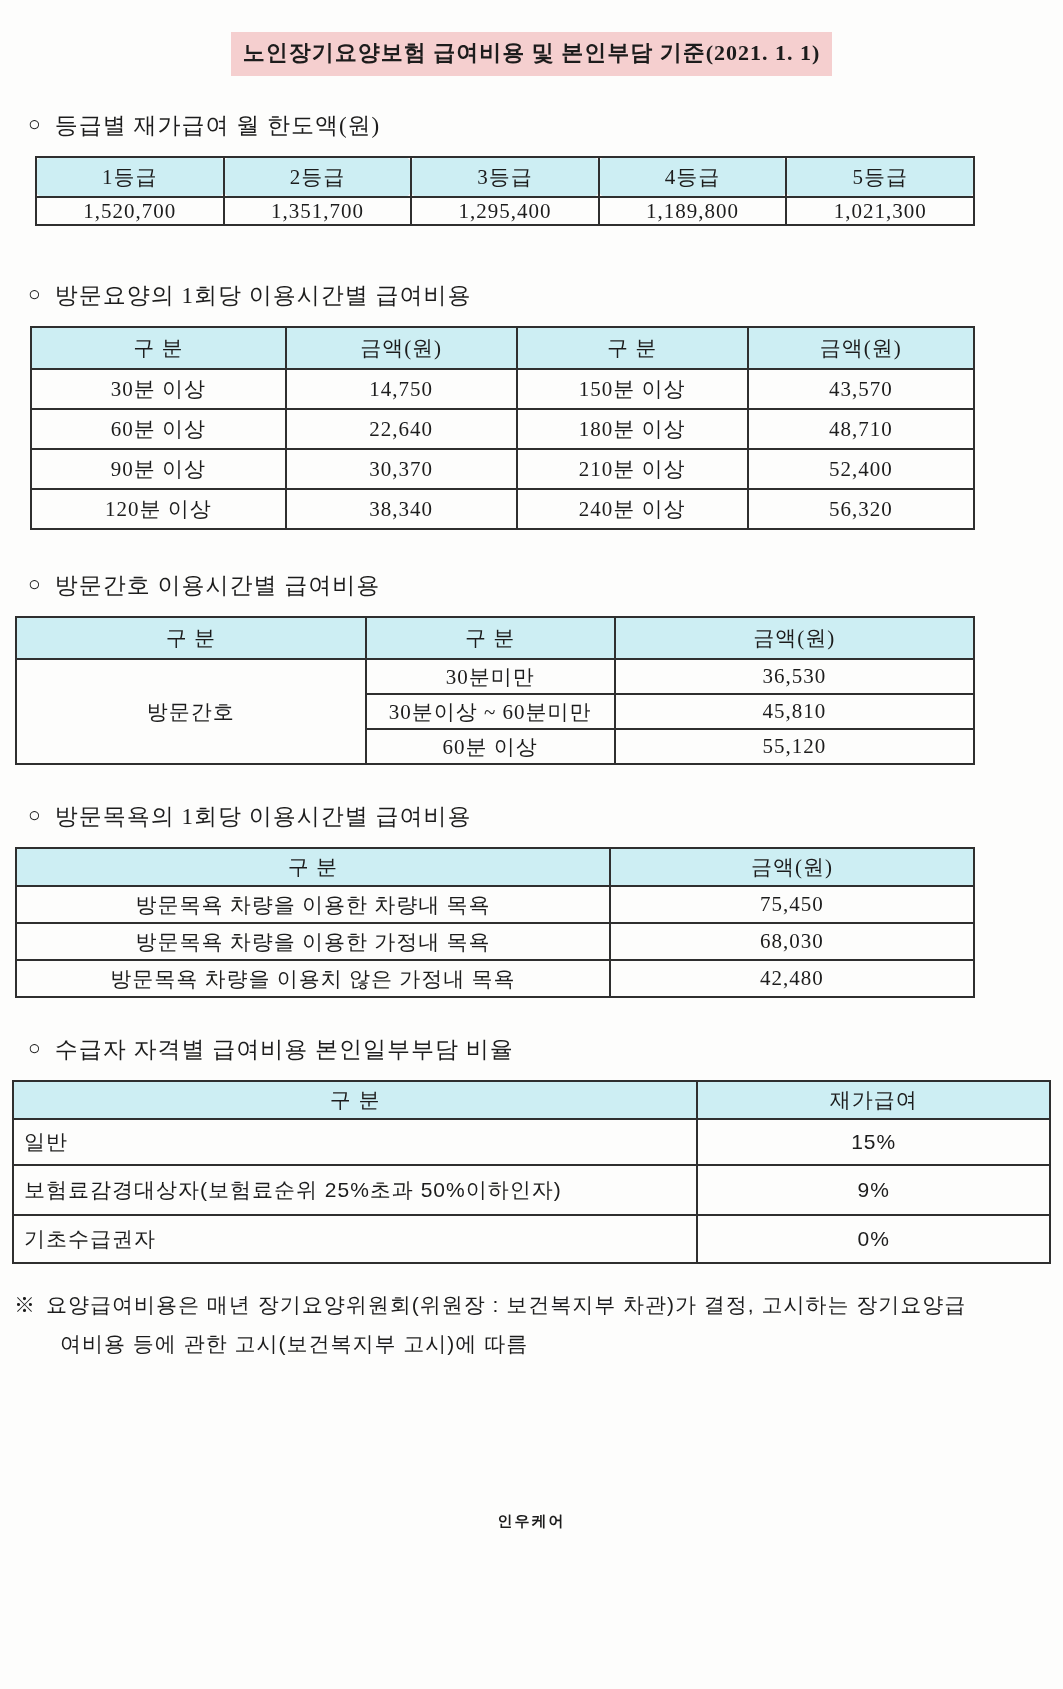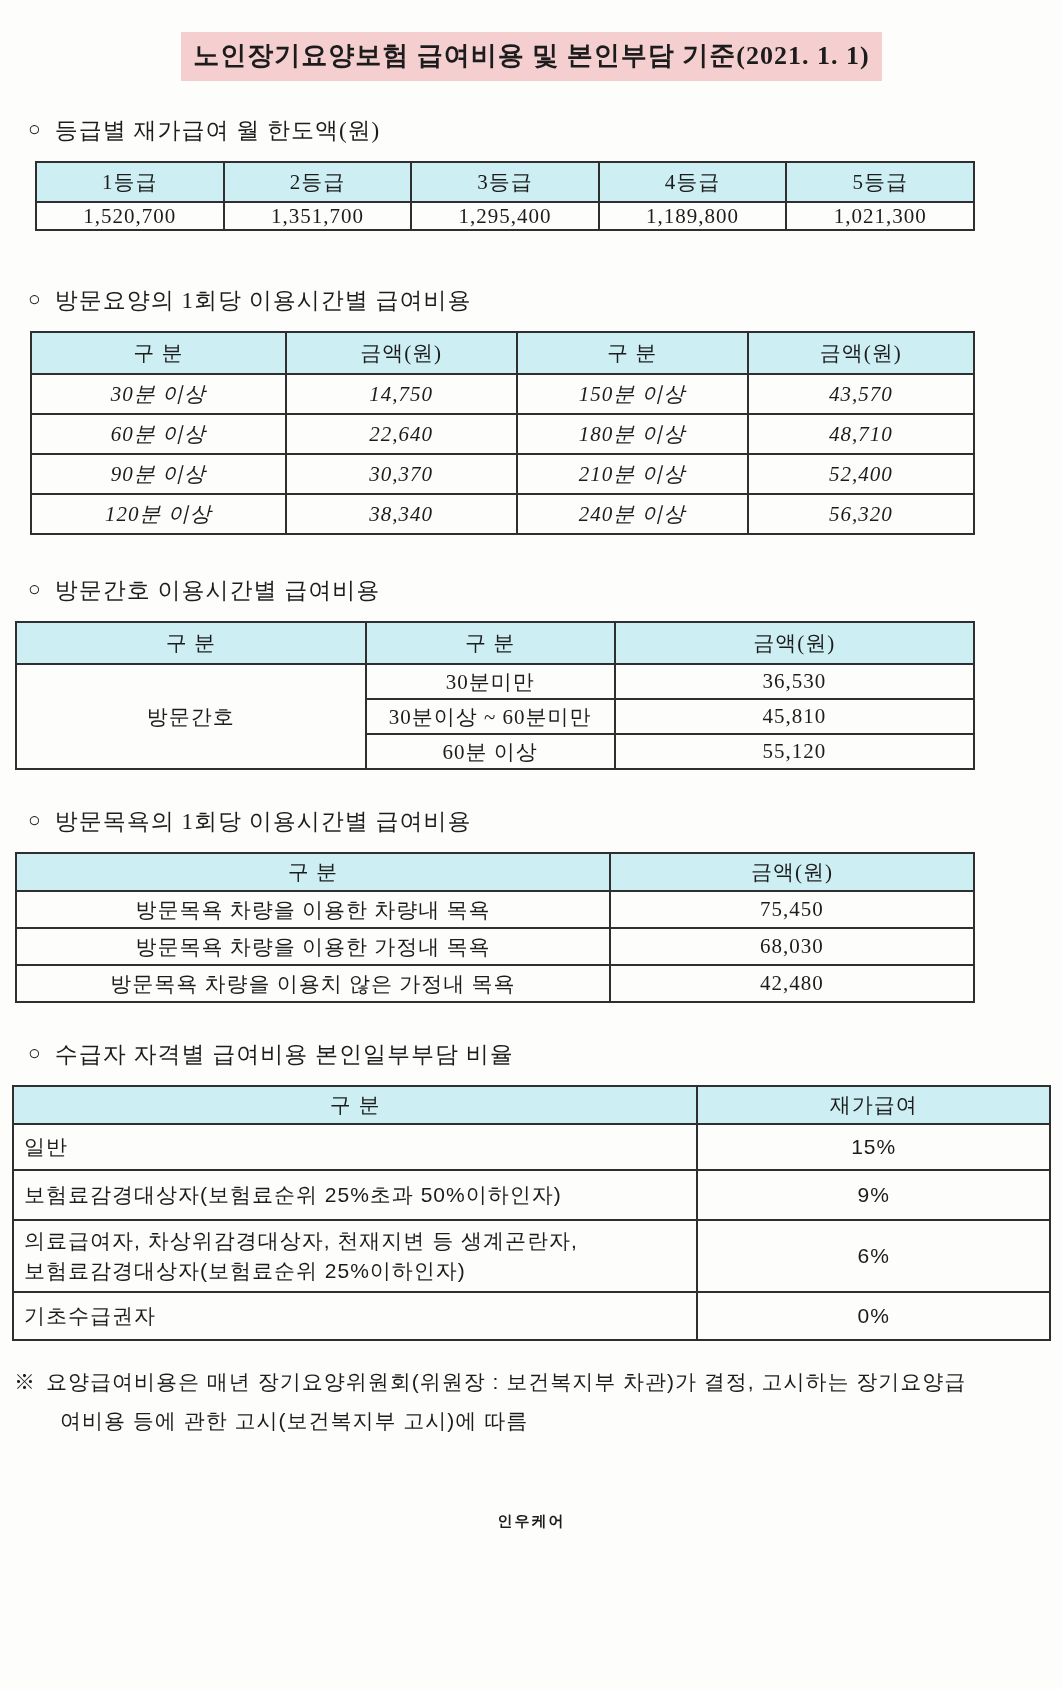--- a/index.html
+++ b/index.html
@@ -14,21 +14,21 @@
     width: 1063px;
     height: 1689px;
     background: #fdfdfc;
     overflow: hidden;
   }
   
   .title-wrap { padding-top: 32px; text-align: center; }
   .doc-title {
     display: inline-block;
     background: #f5cfcf;
-    font-size: 26px;
+    font-size: 22px;
     font-weight: bold;
     letter-spacing: 1px;
     padding: 6px 12px 8px 12px;
   }
   
   .section {
     display: flex;
     align-items: center;
     gap: 13px;
     margin-left: 28px;
@@ -51,26 +51,26 @@
     border: 2px solid #2f2f2f;
     text-align: center;
     vertical-align: middle;
     font-weight: normal;
     font-size: 21px;
     letter-spacing: 1px;
   }
   table.t th { background: #cdeef3; }
   
   .t1 { width: 940px; margin-left: 35px; }
-  .t1 th { height: 40px; font-size: 22px; }
+  .t1 th { height: 40px; font-size: 22px; border-radius: 7px; }
   .t1 td { height: 28px; font-size: 22px; }
   
   .t2 { width: 945px; margin-left: 30px; }
   .t2 th { height: 42px; font-size: 22px; }
-  .t2 td { height: 40px; font-style: italic; }
+  .t2 td { height: 40px; }
   
   .t3 { width: 960px; margin-left: 15px; }
   .t3 th { height: 42px; font-size: 22px; }
   .t3 td { height: 35px; }
   
   .t4 { width: 960px; margin-left: 15px; }
   .t4 th { height: 38px; font-size: 22px; }
   .t4 td { height: 37px; }
   
   .t5 { width: 1039px; margin-left: 12px; font-family: "Liberation Sans", sans-serif; }
@@ -275,27 +275,20 @@
     </thead>
     <tbody>
       <tr class="r1">
         <td class="lft">일반</td>
         <td>15%</td>
       </tr>
       <tr class="r2">
         <td class="lft">보험료감경대상자(보험료순위 25%초과 50%이하인자)</td>
         <td>9%</td>
       </tr>
-      <tr class="r3">
-        <td class="lft">
-          <span class="cell-line">의료급여자, 차상위감경대상자, 천재지변 등 생계곤란자,</span>
-          <span class="cell-line">보험료감경대상자(보험료순위 25%이하인자)</span>
-        </td>
-        <td>6%</td>
-      </tr>
       <tr class="r4">
         <td class="lft">기초수급권자</td>
         <td>0%</td>
       </tr>
     </tbody>
   </table>
 
   <div class="footnote">
     <div class="fn-line1">
       <span>※</span>

